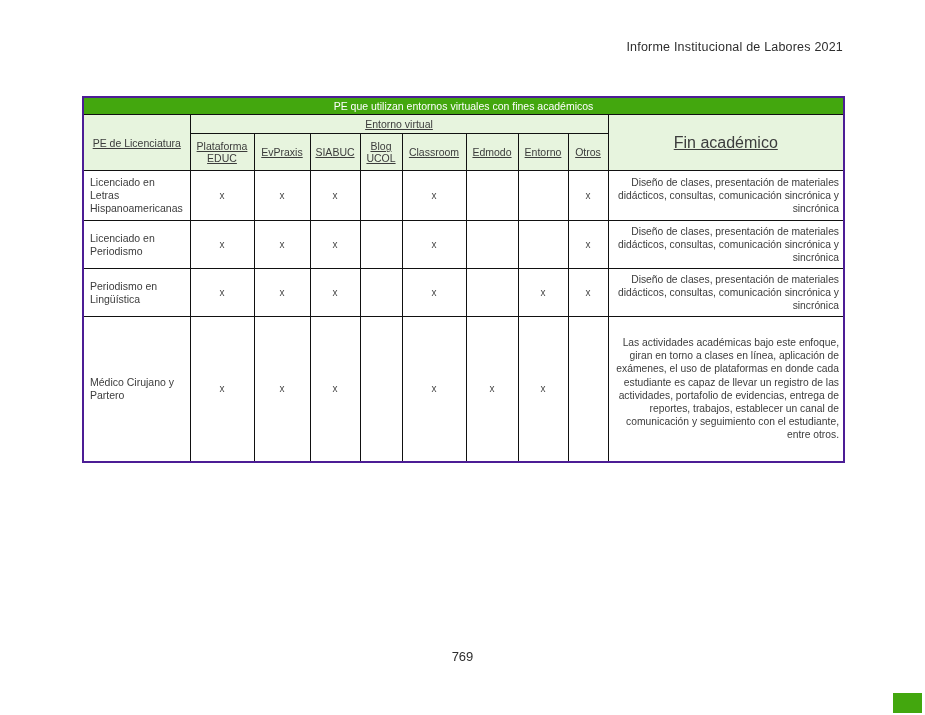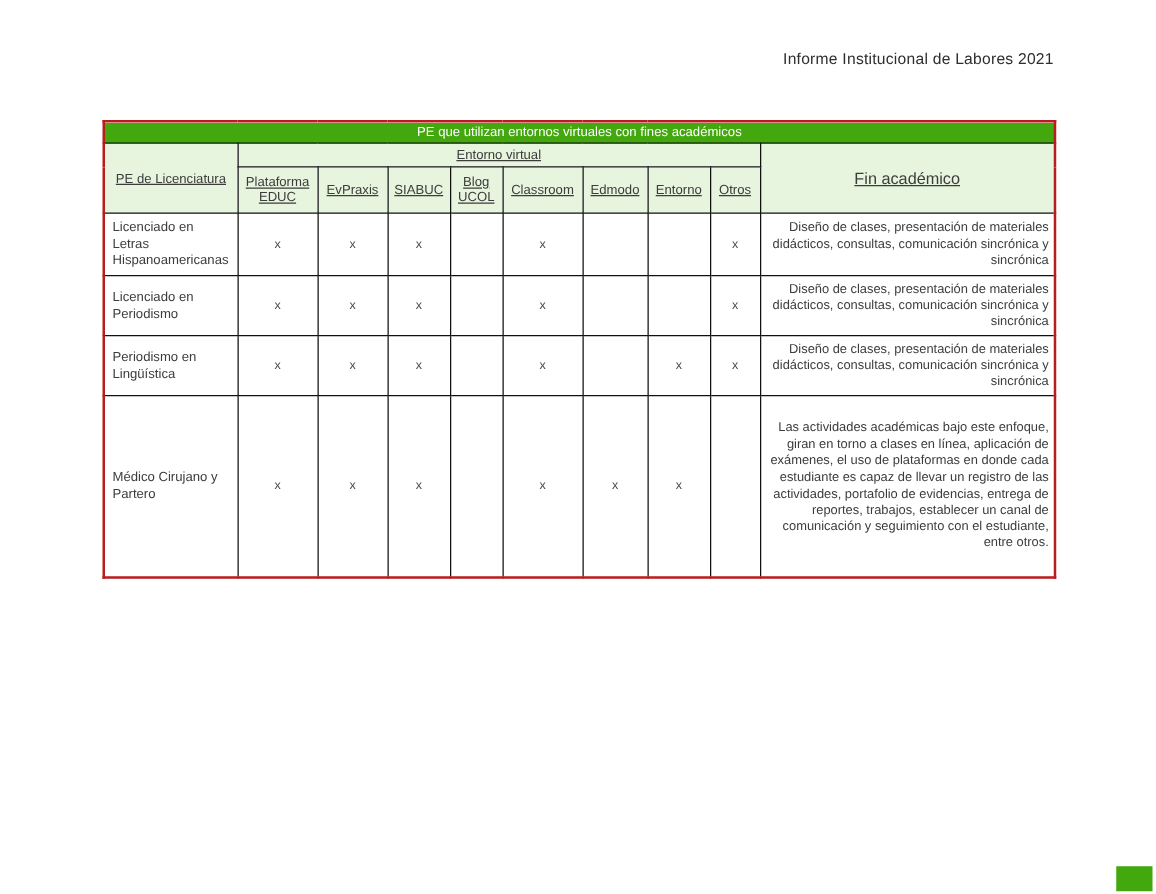--- a/index.html
+++ b/index.html
@@ -36,41 +36,41 @@
     width: 761px;
     border-collapse: collapse;
     table-layout: fixed;
   }
   table.report td, table.report th {
     border: 1.5px solid #111;
     padding: 0;
     font-weight: normal;
     overflow: hidden;
   }
-  table.report { border: 2px solid #b91c1c; }
+  table.report { border: 2px solid #4c1d95; }
   .title-row td {
     background: #43a70e;
     color: #ffffff;
     text-align: center;
     font-size: 10.5px;
     height: 16px;
     line-height: 14px;
     padding: 0 2px;
   }
   .hdr {
     background: #e7f4de;
     text-align: center;
     font-size: 10.5px;
     color: #3c3c3c;
     text-decoration: underline;
   }
   .entorno-row td { height: 18px; line-height: 16px; }
   .platform-row td { height: 36px; line-height: 12px; padding: 1px 2px; margin-top: 16px; }
   .pe-col-hdr { font-size: 10.5px; }
-  .fin-col-hdr { font-size: 13px; }
+  .fin-col-hdr { font-size: 16px; }
   .data-row td { background: #ffffff; vertical-align: middle; }
   .name-cell {
     text-align: left;
     font-size: 10.5px;
     line-height: 13px;
     padding: 2px 4px 2px 6px !important;
     vertical-align: middle;
   }
   .mark-cell {
     text-align: center;
@@ -196,16 +196,17 @@
       <td class="mark-cell"></td>
       <td class="mark-cell">x</td>
       <td class="mark-cell">x</td>
       <td class="mark-cell">x</td>
       <td class="mark-cell"></td>
       <td class="fin-cell">Las actividades académicas bajo este enfoque, giran en torno a clases en línea, aplicación de exámenes, el uso de plataformas en donde cada estudiante es capaz de llevar un registro de las actividades, portafolio de evidencias, entrega de reportes, trabajos, establecer un canal de comunicación y seguimiento con el estudiante, entre otros.</td>
     </tr>
   </tbody>
     </table>
 
+  <div class="page-number">769</div>
 
   <div class="corner-accent"></div>
 
 </div>
 
 </body></html>

